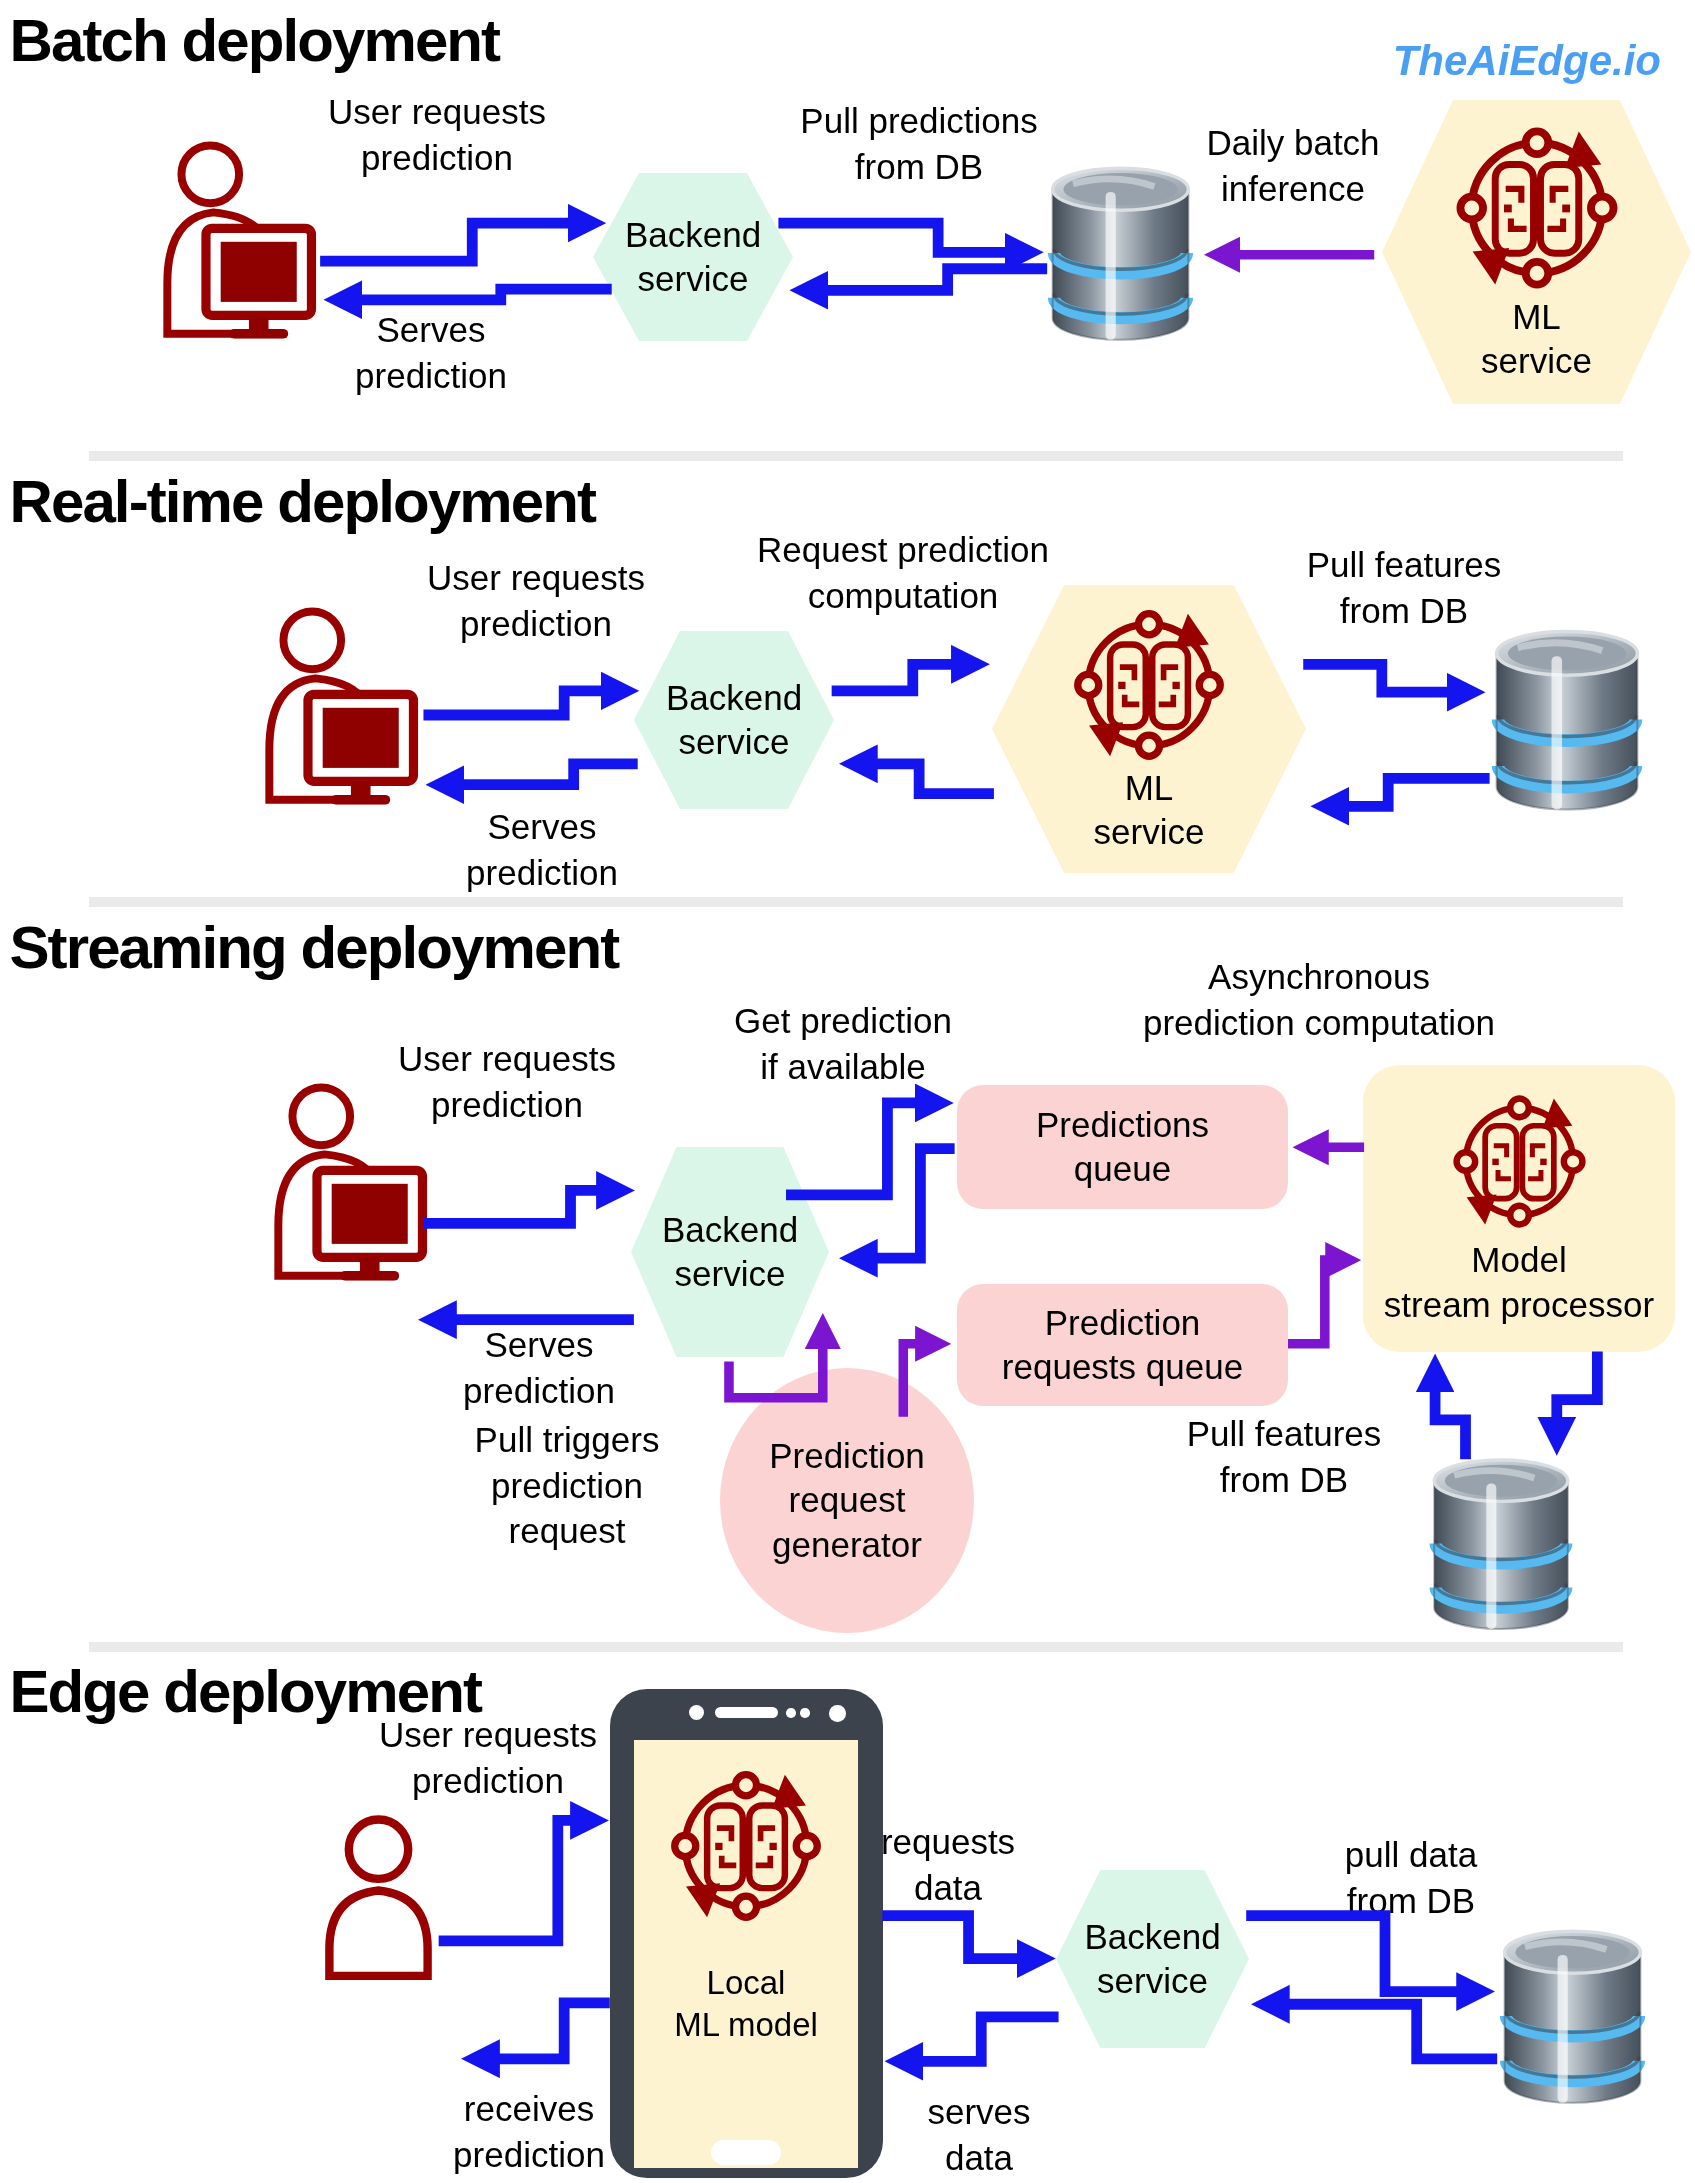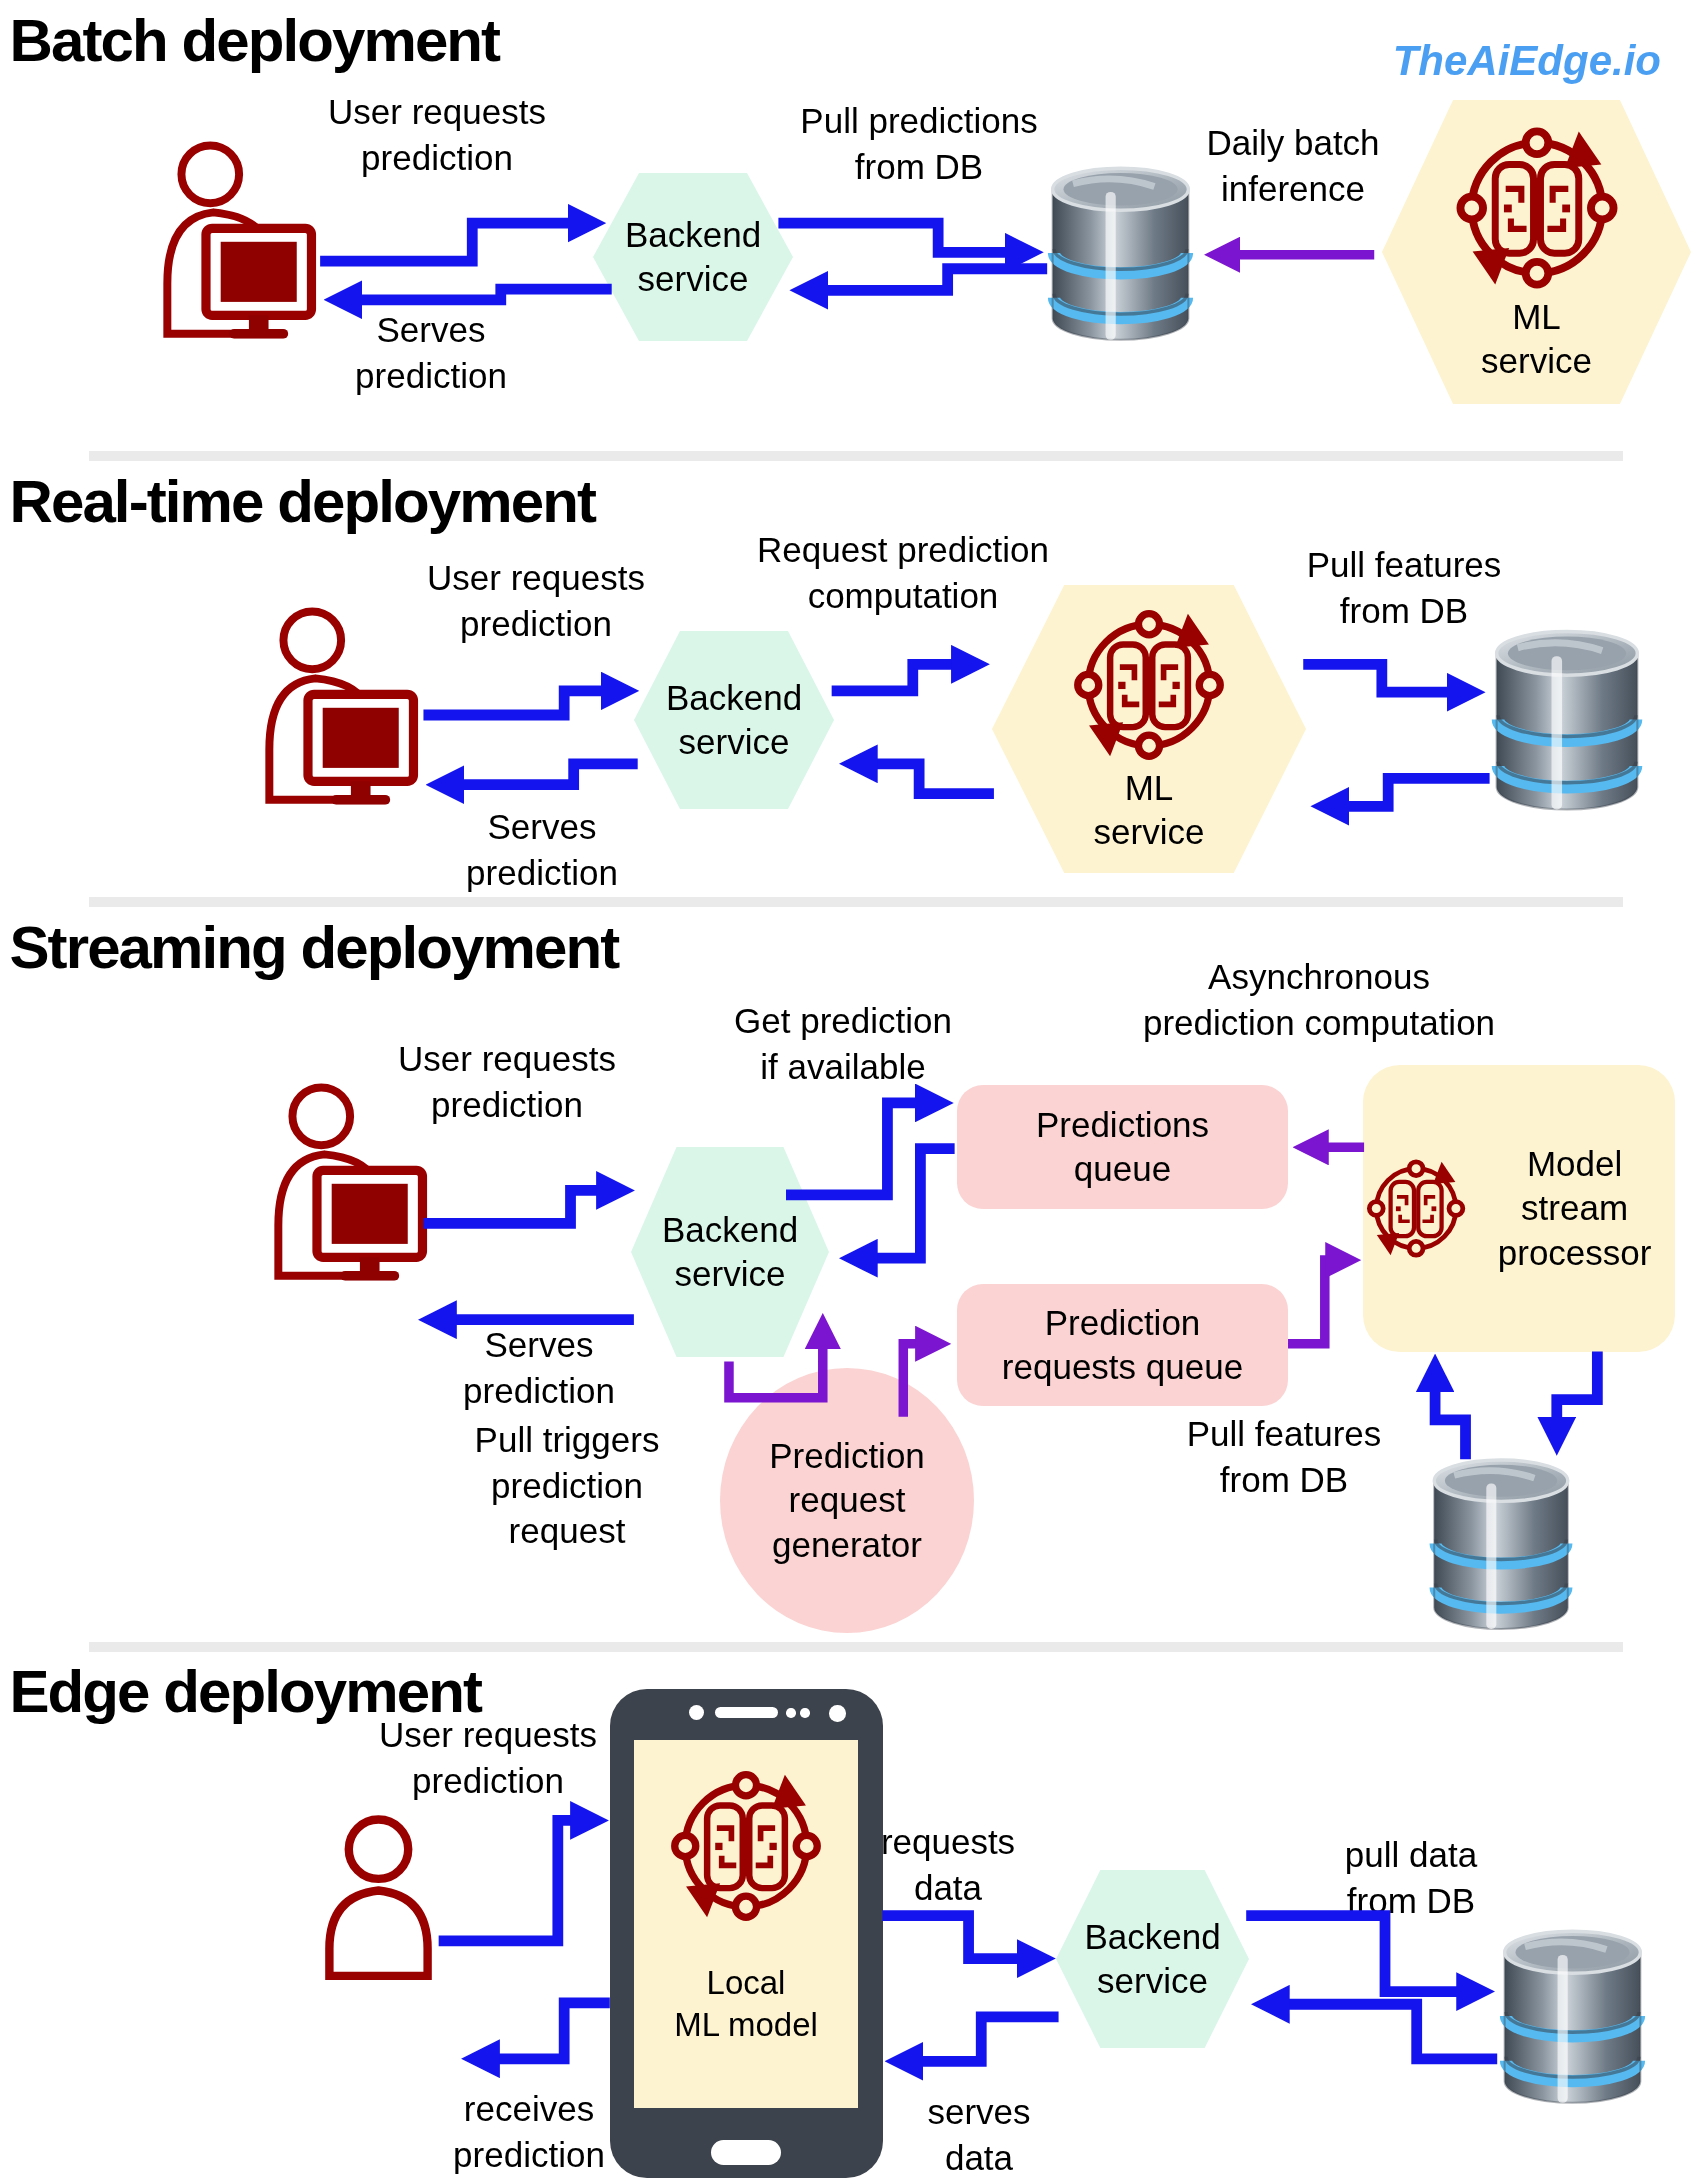--- a/index.html
+++ b/index.html
@@ -28,37 +28,37 @@
   .hex.yellow{background:#fdf3d0;margin-top:11px;}
   .node-txt{
     font-size:35px;line-height:1.26;text-align:center;color:#000;white-space:pre-line;
   }
   .queue{
     position:absolute;background:#fbd3d3;border-radius:26px;
     display:flex;align-items:center;justify-content:center;
   }
   .proc{
     position:absolute;background:#fdf3d0;border-radius:37px;
-    display:flex;flex-direction:row;align-items:center;justify-content:center;gap:5px;
+    display:flex;flex-direction:column;align-items:center;justify-content:center;gap:5px;
   }
   .oval{
     position:absolute;background:#fbd3d3;border-radius:50%;
     display:flex;align-items:center;justify-content:center;
   }
   .icon{position:absolute;}
   .arrows{position:absolute;left:0;top:0;pointer-events:none;}
   .ab{stroke:#1414ee;stroke-width:17;fill:none;}
   .ap{stroke:#7b15cf;stroke-width:15;fill:none;}
   
   .phone{
     position:absolute;left:610px;top:1689px;width:273px;height:489px;
     background:#3d434c;border-radius:37px;
   }
   .phone .screen{
-    position:absolute;left:24px;top:51px;width:224px;height:368px;background:#fdf3d0;
+    position:absolute;left:24px;top:51px;width:224px;height:428px;background:#fdf3d0;
     display:flex;flex-direction:column;align-items:center;
   }
   .phone .cam1{position:absolute;left:79px;top:16px;width:15px;height:15px;border-radius:50%;background:#fff;}
   .phone .speaker{position:absolute;left:105px;top:18px;width:63px;height:10.8px;border-radius:5.7px;background:#fff;}
   .phone .dot1{position:absolute;left:176px;top:19px;width:9.5px;height:9.5px;border-radius:50%;background:#fff;}
   .phone .dot2{position:absolute;left:190px;top:19px;width:9.5px;height:9.5px;border-radius:50%;background:#fff;}
   .phone .cam2{position:absolute;left:219px;top:16px;width:16.5px;height:16.5px;border-radius:50%;background:#fff;}
   .phone .home{position:absolute;left:101px;top:451px;width:70px;height:25px;border-radius:12.7px;background:#fff;}
 </style>
 </head>

